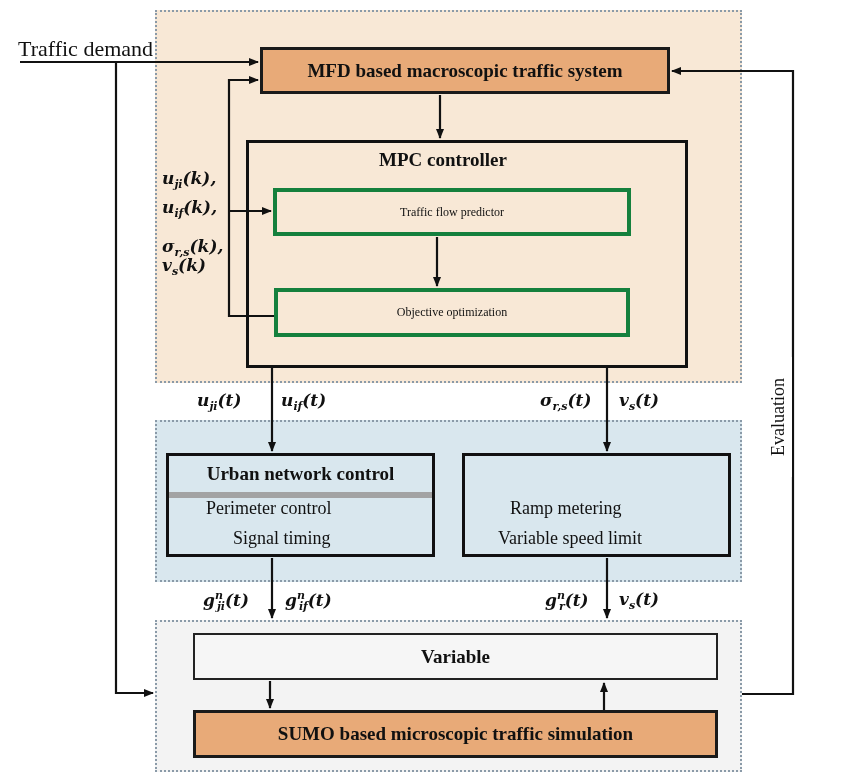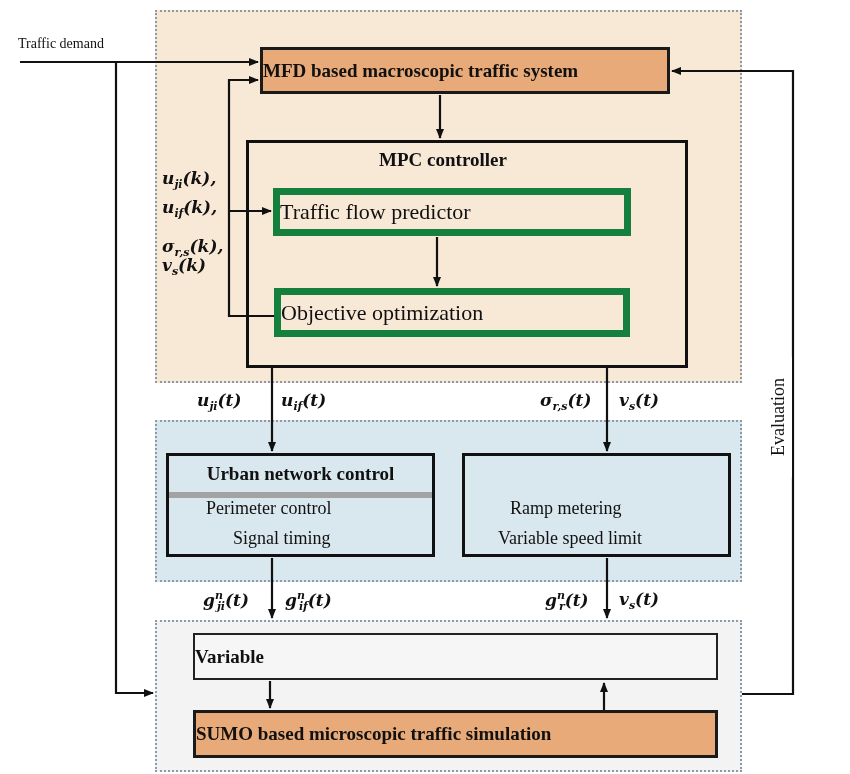--- a/index.html
+++ b/index.html
@@ -4,39 +4,39 @@
 <style>
   html, body { margin: 0; padding: 0; background: #ffffff; }
   body { width: 850px; height: 774px; position: relative; overflow: hidden;
          font-family: "Liberation Serif", "DejaVu Serif", serif; color: #111; }
   .abs { position: absolute; box-sizing: border-box; }
   .panel { border: 2px dotted #8a9aa8; }
   .panel-top { left: 155px; top: 10px; width: 587px; height: 373px; background: #f8e8d6; }
   .panel-mid { left: 155px; top: 420px; width: 587px; height: 162px; background: #d9e7ee; }
   .panel-bot { left: 155px; top: 620px; width: 587px; height: 152px; background: #f3f3f3; }
 
-  .box { display: flex; align-items: center; justify-content: flex-start; border: 2px solid #1a1a1a; }
+  .box { display: flex; align-items: center; justify-content: center; border: 2px solid #1a1a1a; }
   .box-orange { background: #e8aa78; border-width: 3px; font-weight: bold; font-size: 19px; }
   .mfd { left: 260px; top: 47px; width: 410px; height: 47px; }
   .mpc { left: 246px; top: 140px; width: 442px; height: 228px; border: 3px solid #111; background: transparent; display: block; }
   .mpc-title { position: absolute; left: 0; right: 0; top: 6px; text-align: center; font-weight: bold; font-size: 19px; padding-right: 48px; }
-  .inner { background: #f8e8d6; border: 7px solid #15803d; font-size: 22px; }
+  .inner { background: #f8e8d6; border: 4px solid #15803d; font-size: 12px; }
   .tfp { left: 273px; top: 188px; width: 358px; height: 48px; }
   .obj { left: 274px; top: 288px; width: 356px; height: 49px; font-family: Liberation Serif, serif; }
 
   .ctrl { border: 3px solid #111; background: #d9e7ee; }
   .urban { left: 166px; top: 453px; width: 269px; height: 104px; }
   .freeway { left: 462px; top: 453px; width: 269px; height: 104px; }
   .ctrl-head { height: 36px; border-bottom: 6px solid #a3a3a3; display: flex; align-items: center; justify-content: center; font-weight: bold; font-size: 19px; }
   .ctrl-item { font-size: 18px; position: absolute; }
 
   .iface { left: 193px; top: 633px; width: 525px; height: 47px; background: #f6f6f6; border: 2px solid #222; font-weight: bold; font-size: 19px; }
   .sumo { left: 193px; top: 710px; width: 525px; height: 48px; }
 
-  .label { font-size: 14px; white-space: nowrap; }
+  .label { font-size: 22px; white-space: nowrap; }
   .math { font-family: "DejaVu Serif", serif; font-style: italic; font-weight: bold; font-size: 17px; white-space: nowrap; }
   .math sub, .math sup { font-size: 11px; }
   .eval { left: 720px; top: 405px; width: 120px; height: 24px; transform: rotate(-90deg); text-align: center; font-size: 18px; background: #fff; }
   svg.wires { position: absolute; left: 0; top: 0; }
 </style>
 </head>
 <body>
 
 <div class="abs panel panel-top"></div>
 <div class="abs panel panel-mid"></div>

